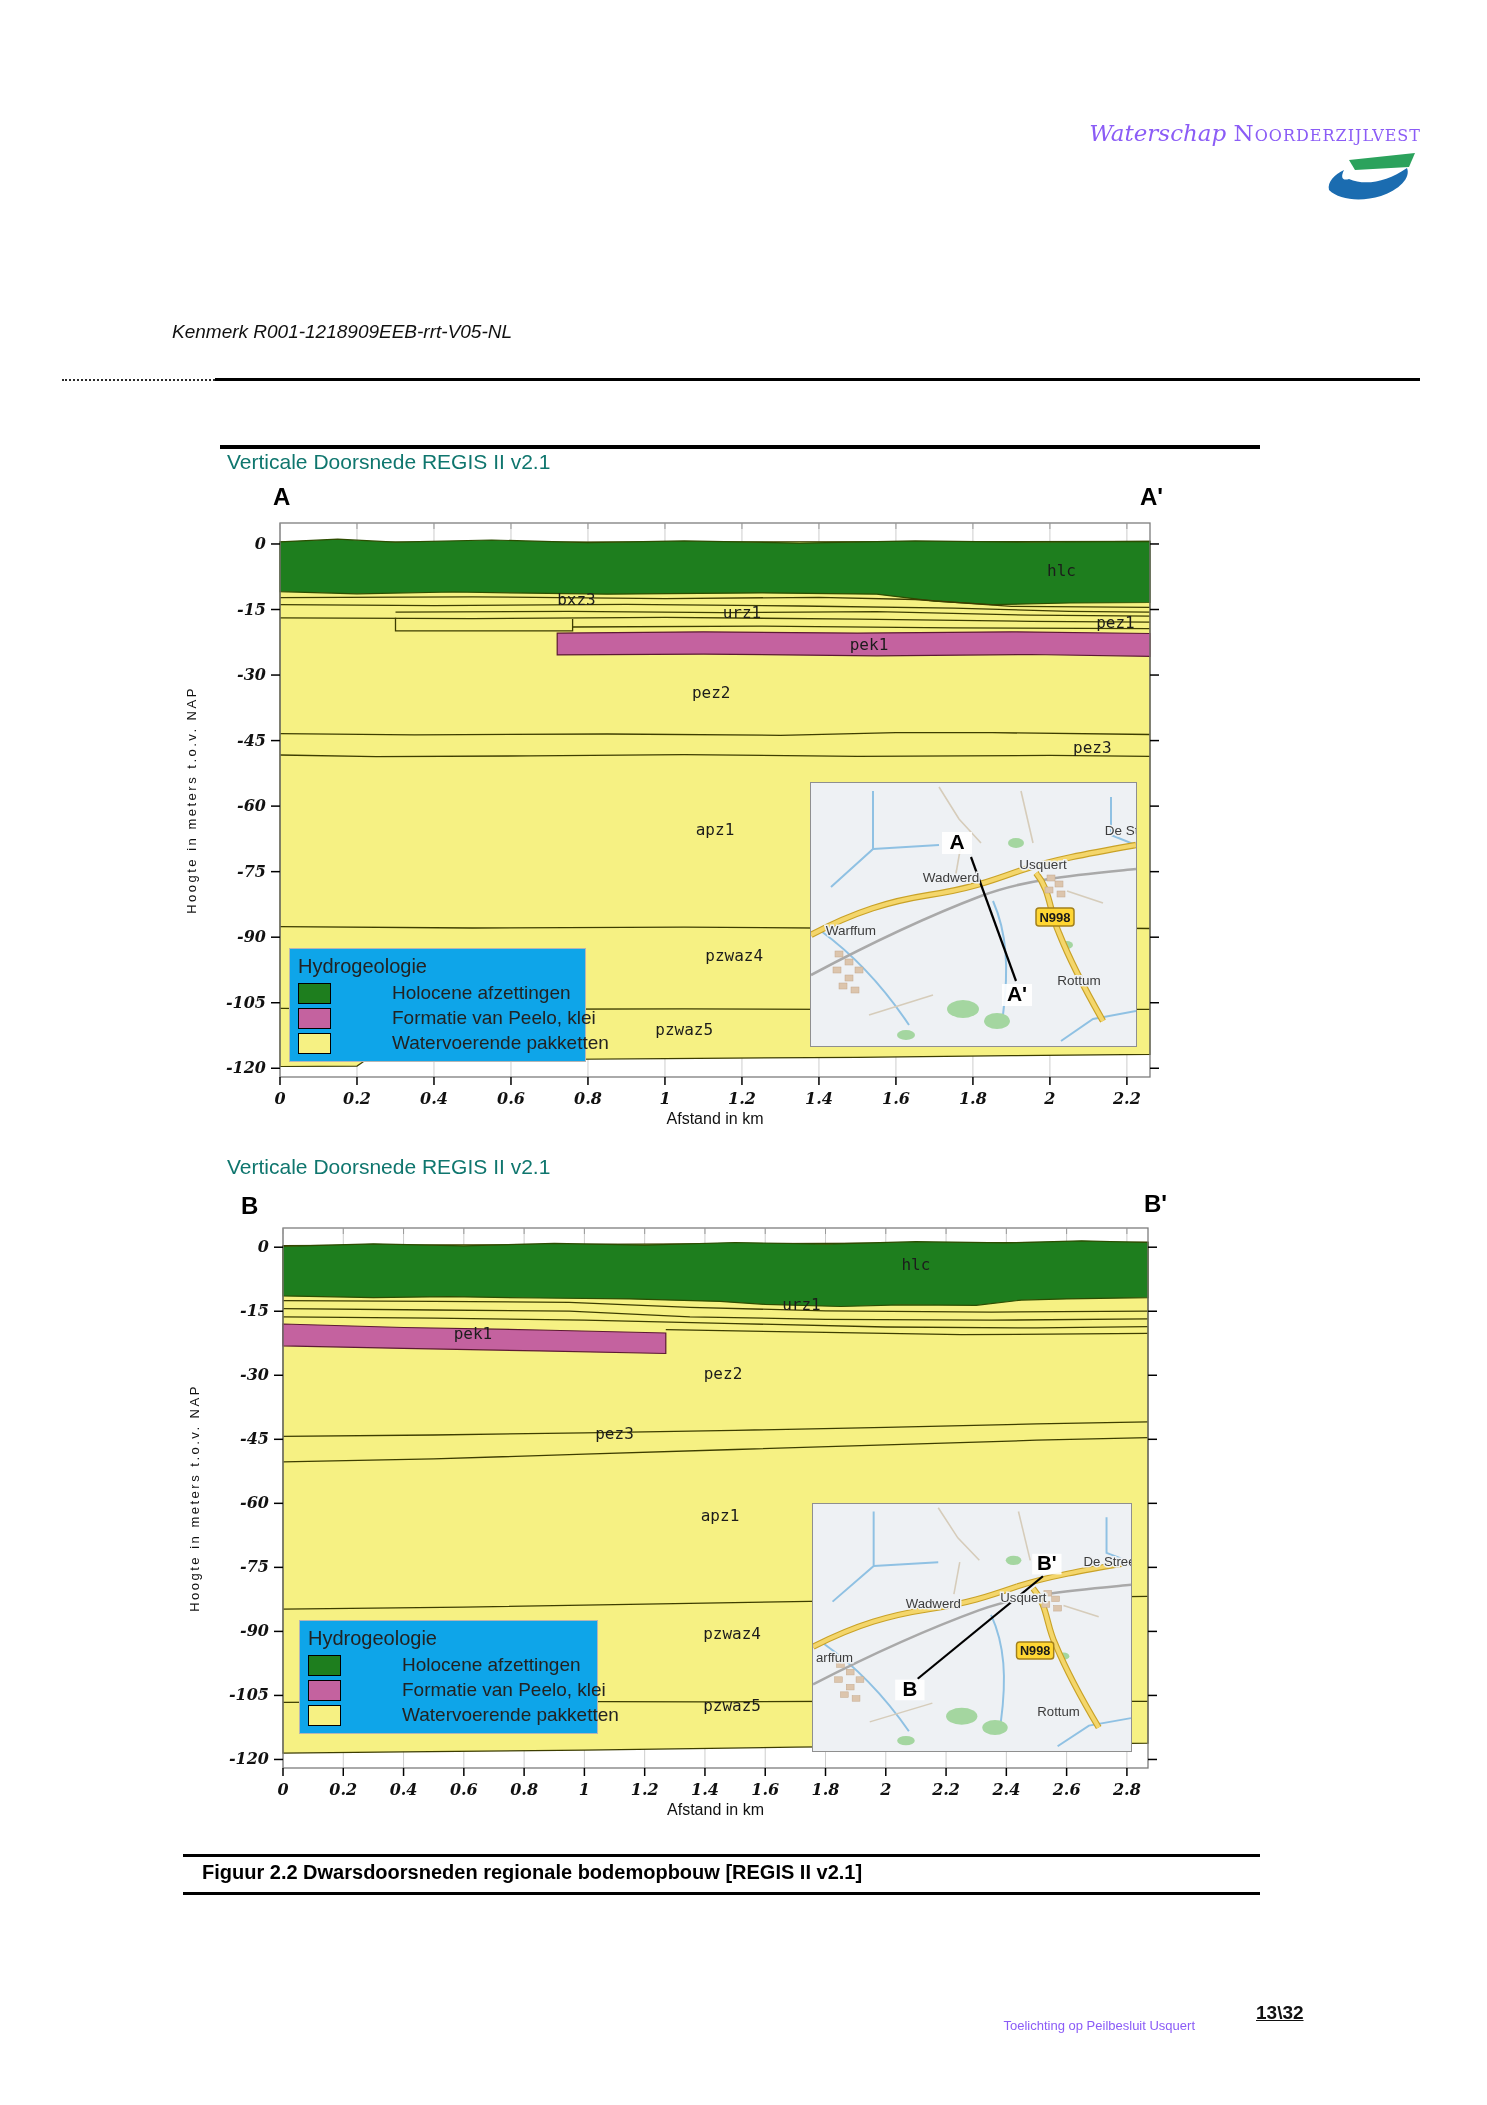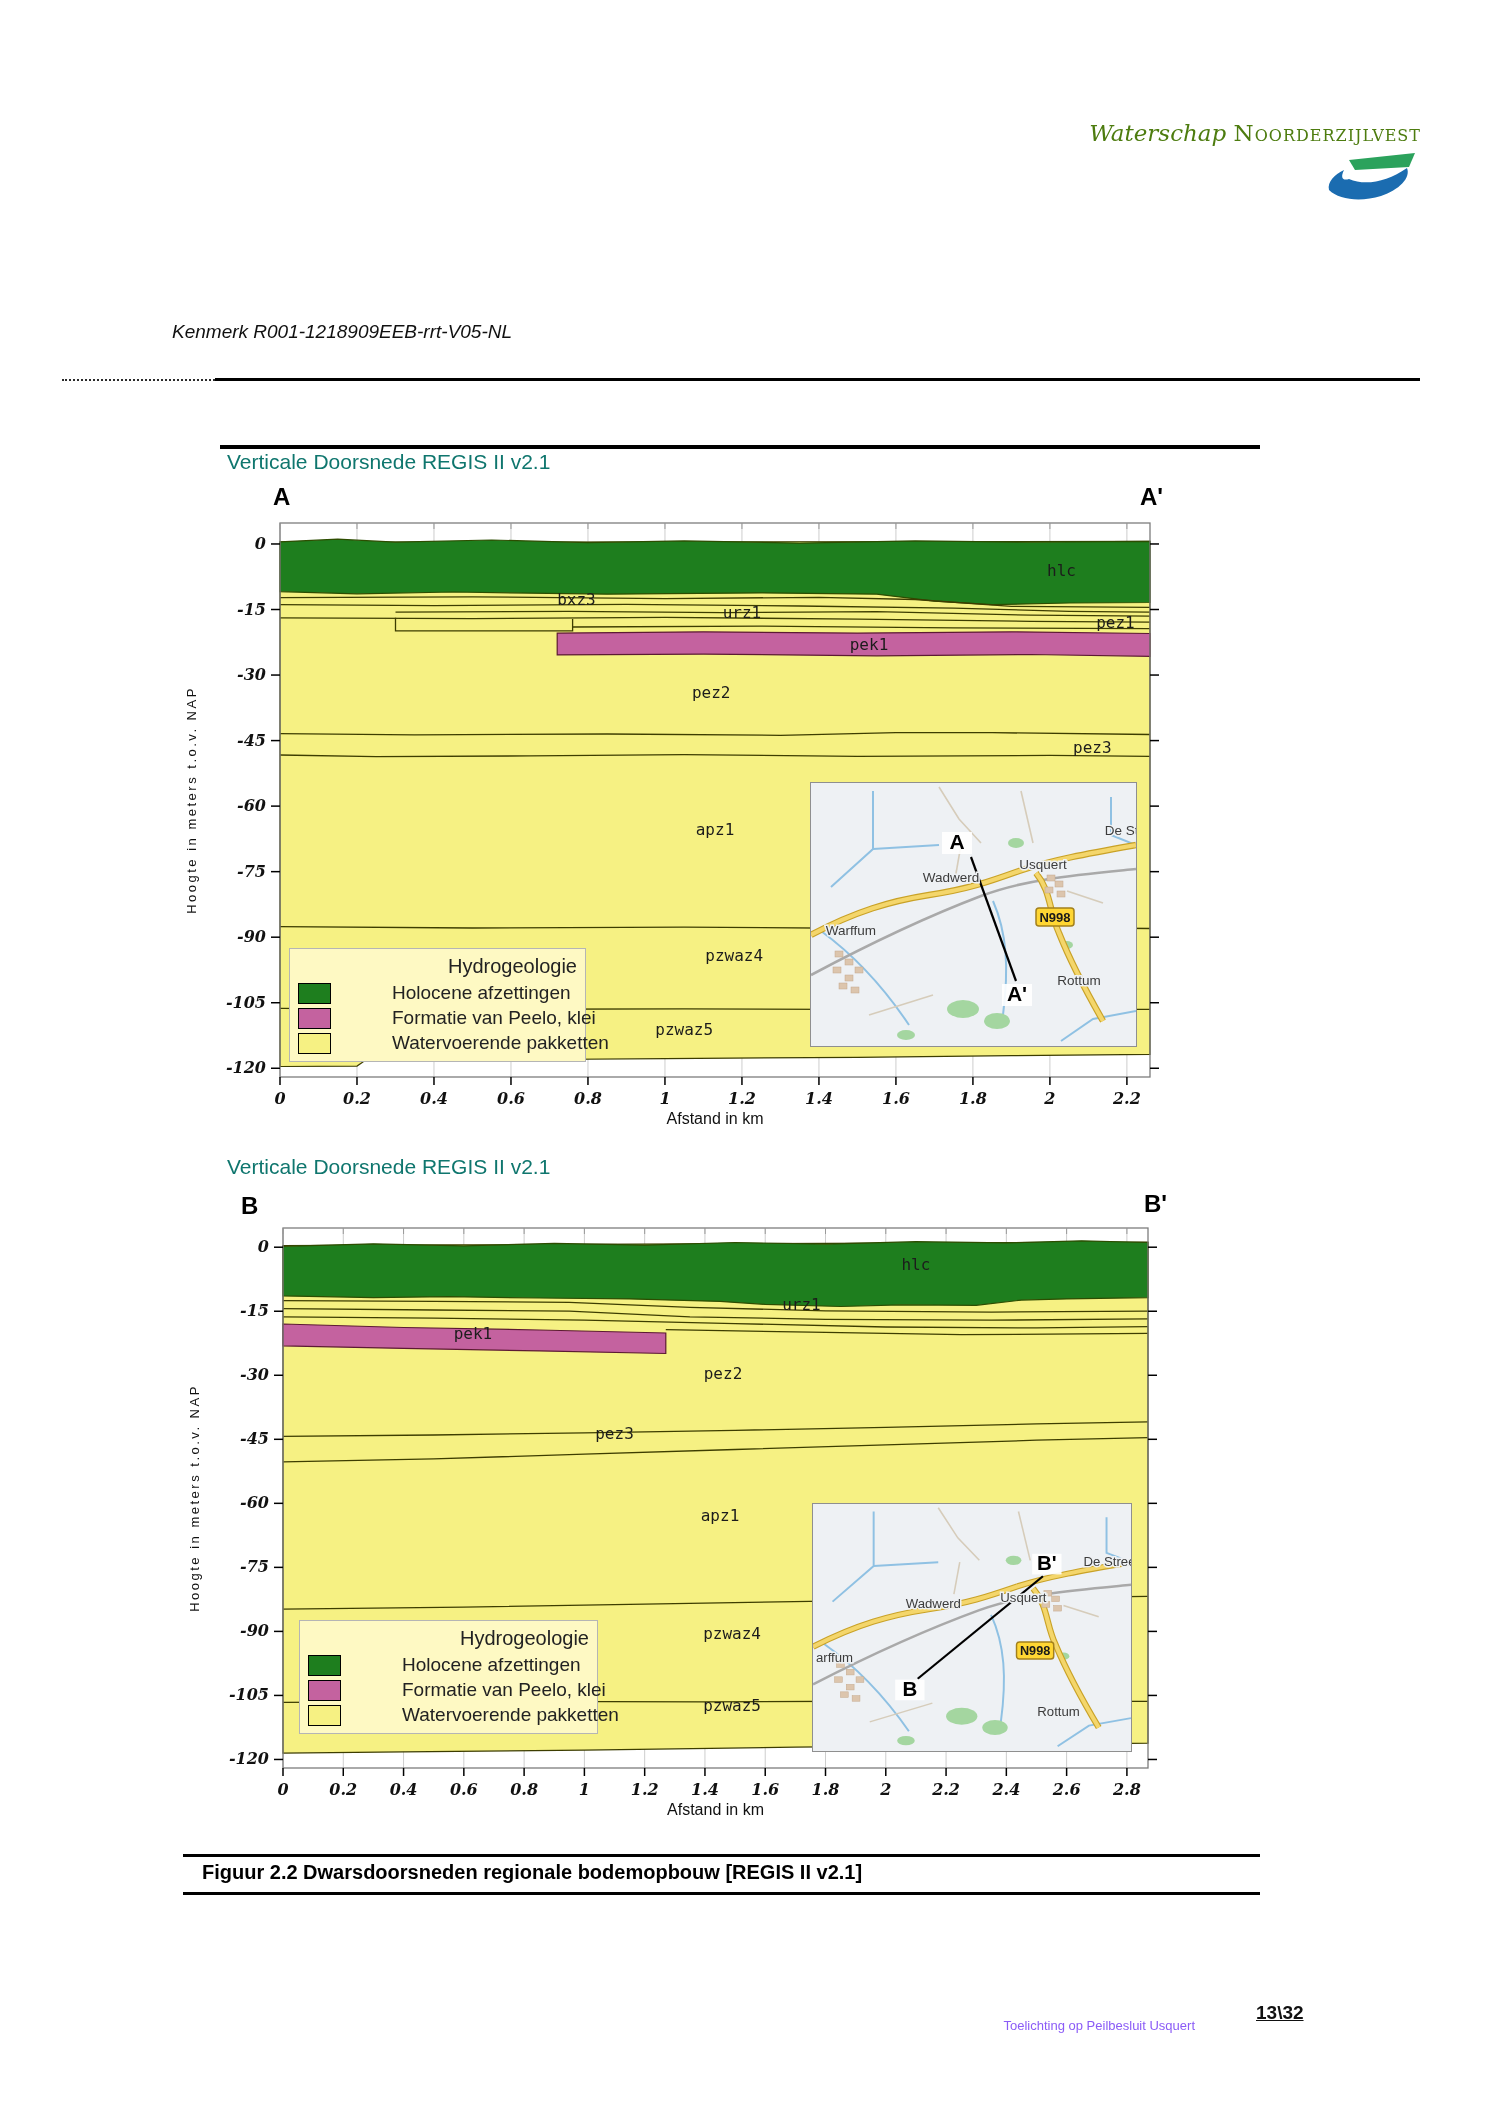--- a/index.html
+++ b/index.html
@@ -3,31 +3,31 @@
 <meta charset="utf-8">
 <style>
   html,body{margin:0;padding:0;background:#ffffff;}
   .page{position:relative;width:1487px;height:2105px;background:#ffffff;
         font-family:"Liberation Sans",sans-serif;color:#1a1a1a;overflow:hidden;}
   .abs{position:absolute;}
   
   .tauw{display:flex;align-items:center;}
   .tauw-name{font-size:47px;font-weight:bold;color:#141414;margin-left:26px;letter-spacing:1px;}
   .ws{text-align:right;}
-  .ws-name{font-family:"DejaVu Serif","Liberation Serif",serif;color:#4d7c0f;font-size:23px;white-space:nowrap;}
+  .ws-name{font-family:"DejaVu Serif","Liberation Serif",serif;color:#8b5cf6;font-size:23px;white-space:nowrap;}
   .ws-name .w1{font-style:italic;}
   .ws-name .w2{font-variant:small-caps;letter-spacing:1px;}
   .ws-mark{margin-top:6px;margin-right:2px;}
   .kenmerk{font-size:19px;color:#111;}
   .rule-dotted{border-top:2px dotted #2b2b2b;height:0;}
   .rule-solid{background:#000;}
   .chart-title{font-size:21px;font-weight:normal;color:#0f766e;white-space:nowrap;}
   .sec-endpoint{font-size:24px;font-weight:bold;color:#000;}
   
-  .legend{background:#fef9c3;border:1px solid #b5b5b5;z-index:5;padding:6px 8px 4px 8px;box-sizing:border-box;text-align:right;}
+  .legend{background:#0ea5e9;border:1px solid #b5b5b5;z-index:5;padding:6px 8px 4px 8px;box-sizing:border-box;}
   .legend-title{font-size:20px;color:#222;margin-bottom:4px;}
   .legend-row{display:flex;align-items:center;margin-bottom:3px;}
   .legend-swatch{width:31px;height:19px;border:1px solid #000;margin-right:16px;flex:0 0 auto;}
   .legend-label{font-size:19px;color:#222;white-space:nowrap;margin-left:45px;}
   
   .map-inset{border:1px solid #8f8f8f;background:#eef1f4;z-index:5;overflow:hidden;}
   
   .caption{font-size:20px;font-weight:bold;color:#000;white-space:nowrap;}
   .footer-doc{font-size:13px;color:#8b5cf6;text-align:right;margin-top:16px;}
   .footer-page{font-size:19px;font-weight:bold;color:#111;}

